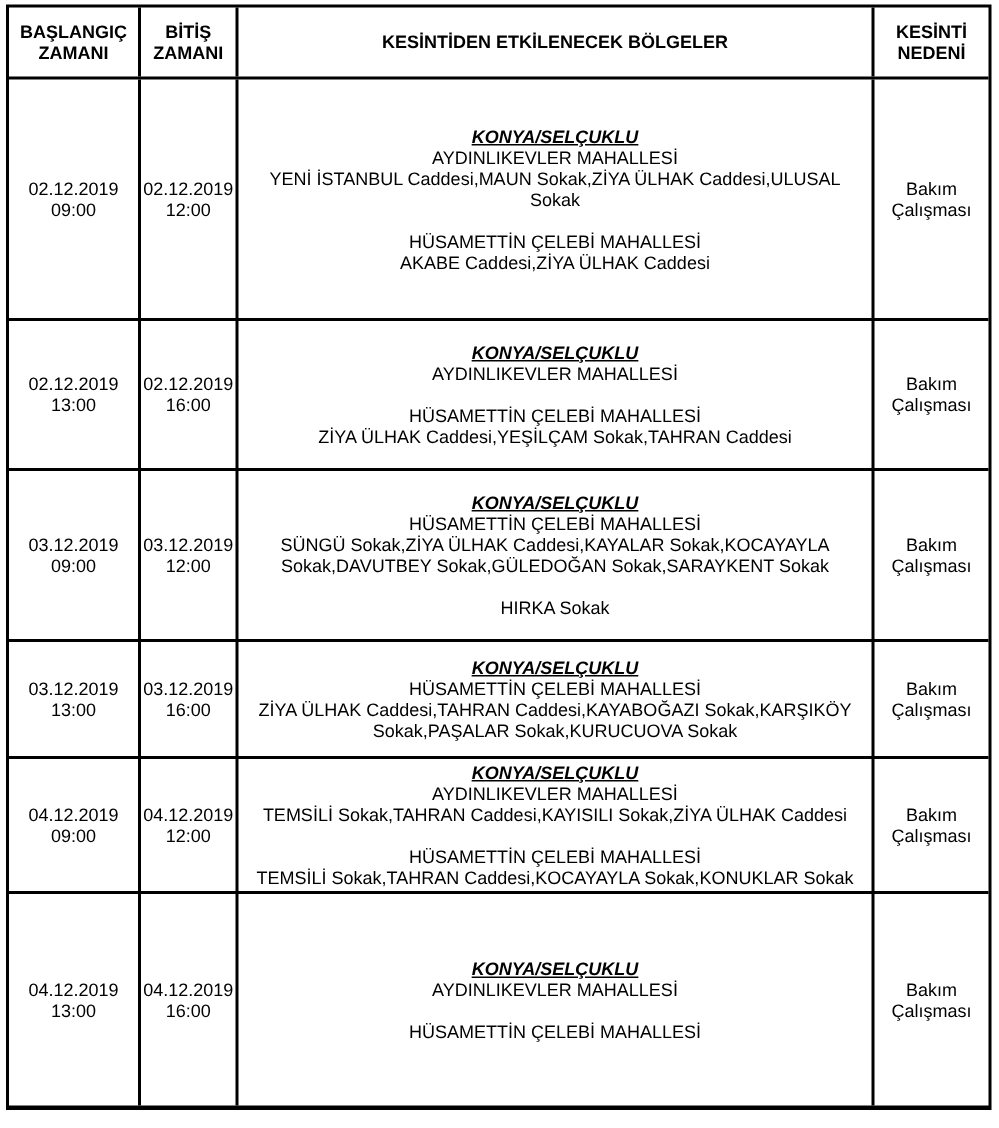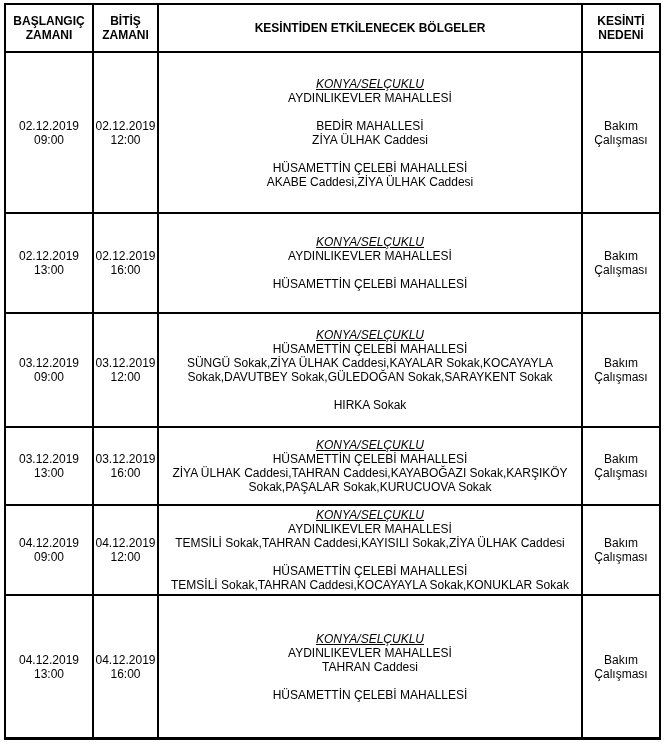--- a/index.html
+++ b/index.html
@@ -51,21 +51,21 @@
   .col-reason { width: 78px;  flex: 0 0 78px; }
   
   .r0 { min-height: 159px; }
   .r1 { min-height: 98px; }
   .r2 { min-height: 112px; }
   .r3 { min-height: 76px; }
   .r4 { min-height: 88px; }
   .r5 { min-height: 141px; }
   .region-group:not(:last-child) { margin-bottom: 14px; }
   .city {
-    font-weight: normal;
+    font-weight: bold;
     font-style: italic;
     text-decoration: underline;
   }
   .line { }
 </style>
 </head>
 <body>
 
 <div class="page">
   <div class="outage-table">
@@ -82,24 +82,21 @@
       <div class="time">09:00</div>
     </div>
     <div class="cell col-end">
       <div class="date">02.12.2019</div>
       <div class="time">12:00</div>
     </div>
     <div class="cell col-region">
             <div class="region-group">
               <div class="city">KONYA/SELÇUKLU</div>
               <div class="line">AYDINLIKEVLER MAHALLESİ</div>
-            </div>
-            <div class="region-group">
-              <div class="line">BEDİR MAHALLESİ</div>
-              <div class="line">ZİYA ÜLHAK Caddesi</div>
+              <div class="line">YENİ İSTANBUL Caddesi,MAUN Sokak,ZİYA ÜLHAK Caddesi,ULUSAL Sokak</div>
             </div>
             <div class="region-group">
               <div class="line">HÜSAMETTİN ÇELEBİ MAHALLESİ</div>
               <div class="line">AKABE Caddesi,ZİYA ÜLHAK Caddesi</div>
             </div>
           </div>
     <div class="cell col-reason">
       <div>Bakım Çalışması</div>
     </div>
   </div>
@@ -113,20 +110,21 @@
       <div class="date">02.12.2019</div>
       <div class="time">16:00</div>
     </div>
     <div class="cell col-region">
             <div class="region-group">
               <div class="city">KONYA/SELÇUKLU</div>
               <div class="line">AYDINLIKEVLER MAHALLESİ</div>
             </div>
             <div class="region-group">
               <div class="line">HÜSAMETTİN ÇELEBİ MAHALLESİ</div>
+              <div class="line">ZİYA ÜLHAK Caddesi,YEŞİLÇAM Sokak,TAHRAN Caddesi</div>
             </div>
           </div>
     <div class="cell col-reason">
       <div>Bakım Çalışması</div>
     </div>
   </div>
 
   <div class="trow r2">
     <div class="cell col-start">
       <div class="date">03.12.2019</div>
@@ -203,21 +201,20 @@
       <div class="time">13:00</div>
     </div>
     <div class="cell col-end">
       <div class="date">04.12.2019</div>
       <div class="time">16:00</div>
     </div>
     <div class="cell col-region">
             <div class="region-group">
               <div class="city">KONYA/SELÇUKLU</div>
               <div class="line">AYDINLIKEVLER MAHALLESİ</div>
-              <div class="line">TAHRAN Caddesi</div>
             </div>
             <div class="region-group">
               <div class="line">HÜSAMETTİN ÇELEBİ MAHALLESİ</div>
             </div>
           </div>
     <div class="cell col-reason">
       <div>Bakım Çalışması</div>
     </div>
   </div>
 </div>

